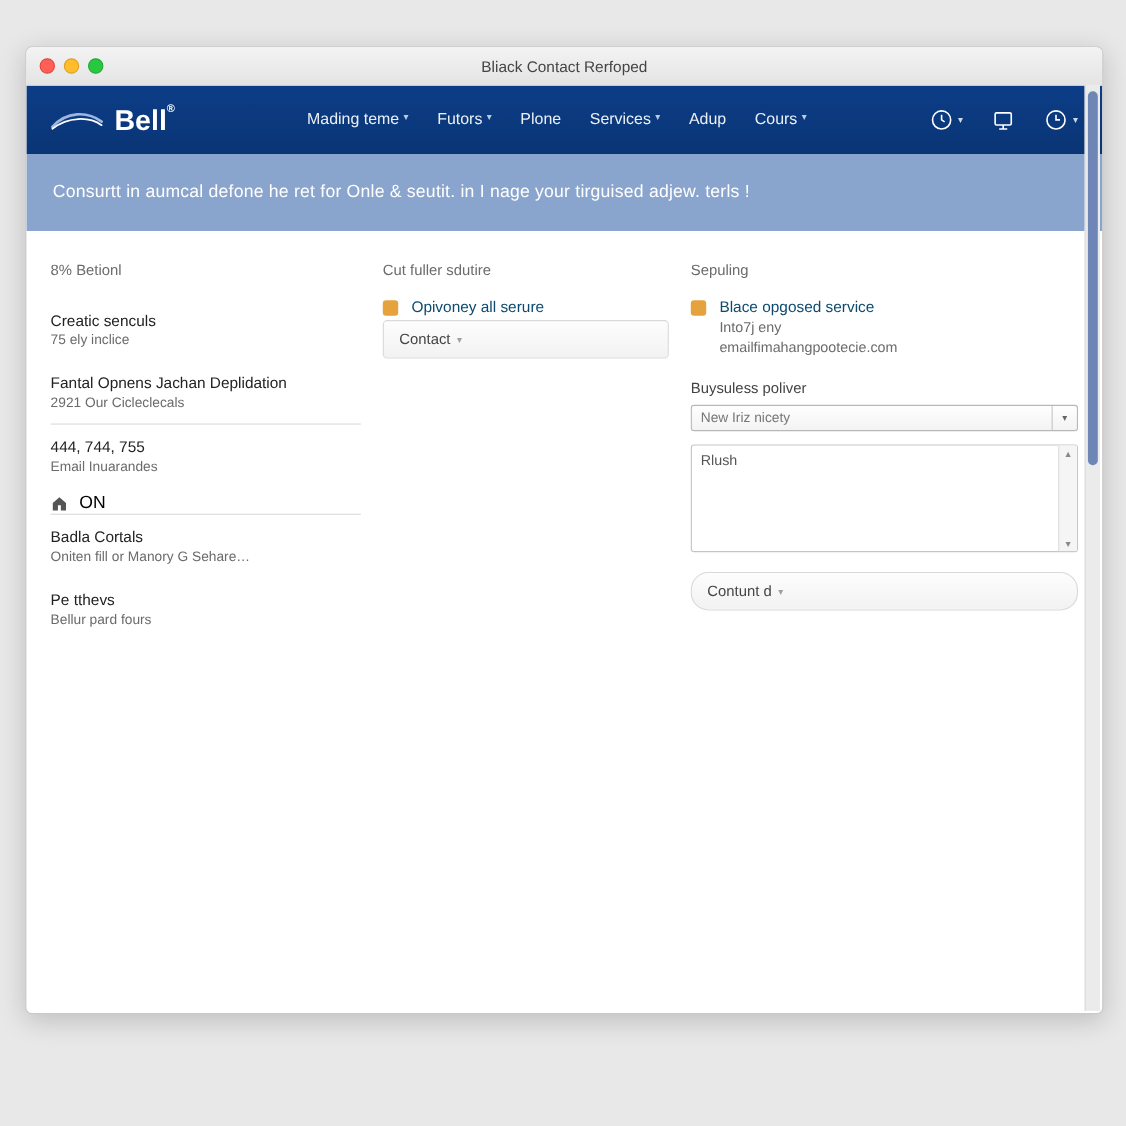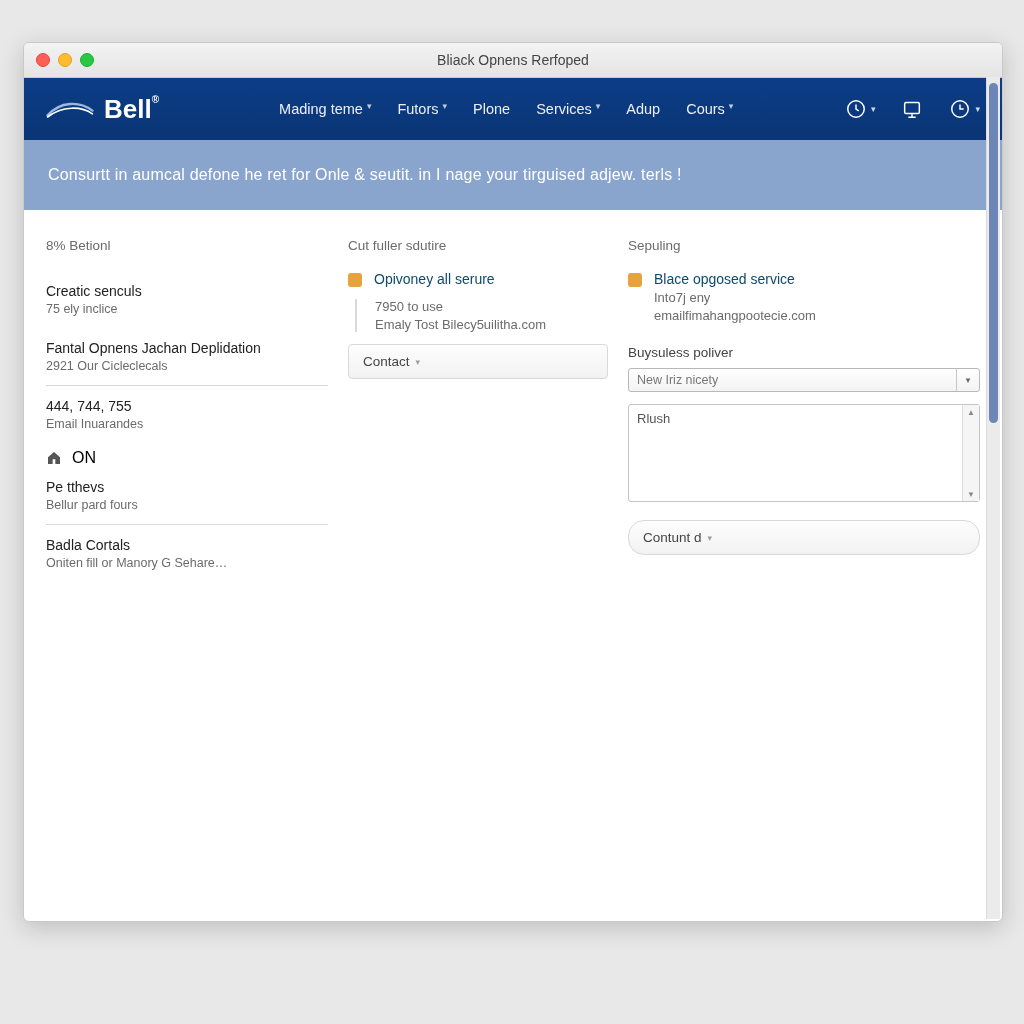--- a/index.html
+++ b/index.html
@@ -156,21 +156,21 @@
 <body>
 
 <div class="window">
 
   <div class="titlebar">
     <div class="traffic">
       <div class="tl red"></div>
       <div class="tl yel"></div>
       <div class="tl grn"></div>
     </div>
-    <div class="title">Bliack Opnens Rerfoped</div>
+    <div class="title">Bliack Contact Rerfoped</div>
   </div>
 
   <div class="navbar">
     <div class="logo">
       <svg viewBox="0 0 60 24">
         <path d="M2 20 C 18 2, 42 2, 58 14" stroke="#9db7e2" stroke-width="3" fill="none" stroke-linecap="round"></path>
         <path d="M2 22 C 20 8, 44 8, 58 18" stroke="#fff" stroke-width="2" fill="none" stroke-linecap="round"></path>
       </svg>
       <span class="logo-text"><span>Bell</span><sup>®</sup></span>
     </div>
@@ -253,43 +253,39 @@
         <div class="t2">Email Inuarandes</div>
       </div>
 
       <div class="home-row">
         <svg viewBox="0 0 24 24">
             <path d="M3 11 L12 3 L21 11 V21 H14 V14 H10 V21 H3 Z"></path>
           </svg>
         <span>ON</span>
       </div>
 
+      <div class="left-item sep-top">
+        <div class="t1">Badla Cortals</div>
+        <div class="t2">Oniten fill or Manory G Sehare…</div>
+      </div>
+
       <div class="left-item">
         <div class="t1">Pe tthevs</div>
         <div class="t2">Bellur pard fours</div>
-      </div>
-
-      <div class="left-item sep-top">
-        <div class="t1">Badla Cortals</div>
-        <div class="t2">Oniten fill or Manory G Sehare…</div>
       </div>
     </div>
 
     <div class="col mid">
       <div class="section-title">Cut fuller sdutire</div>
 
       <div class="card-item">
         <div class="sq-icon orange"></div>
         <div class="card-lines">
           <div class="l1">Opivoney all serure</div>
         </div>
-      </div>
-      <div class="vbar">
-        <div class="l2" style="color:#6b6b6b;font-size:13px;">7950 to use</div>
-        <div class="l2" style="color:#6b6b6b;font-size:13px;margin-top:3px;">Emaly Tost Bilecy5uilitha.com</div>
       </div>
 
       <div class="btn">
         <span>Contact</span>
         <span class="caret">▾</span>
       </div>
     </div>
 
     <div class="col right">
       <div class="section-title">Sepuling</div>

